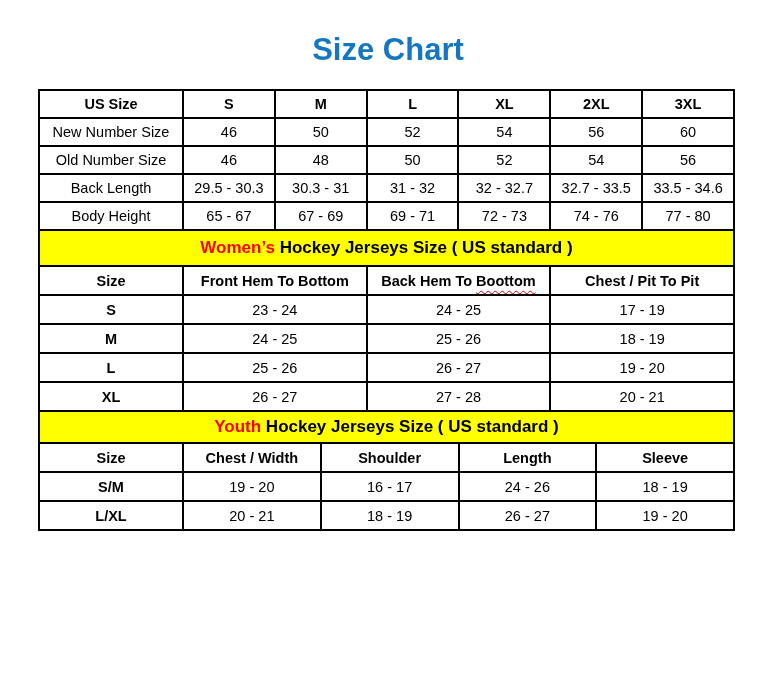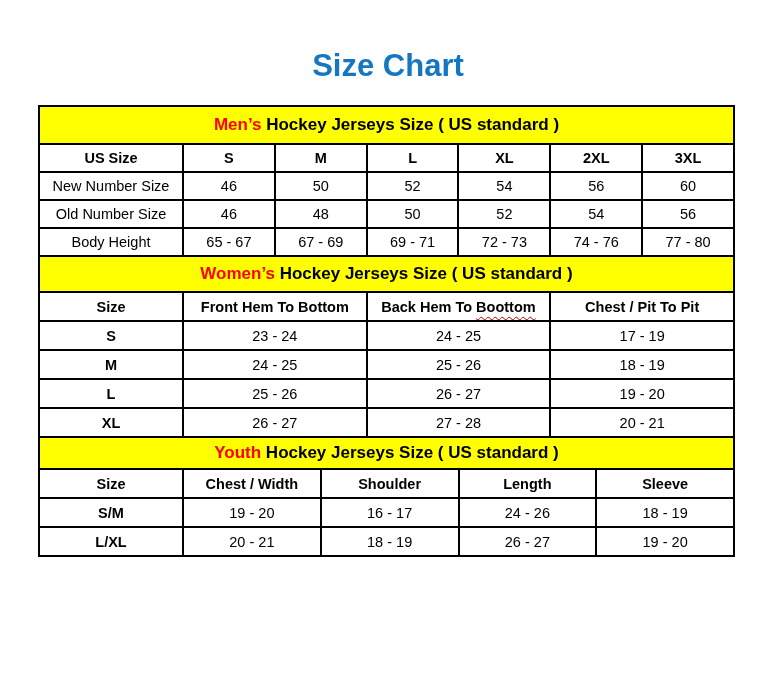--- a/index.html
+++ b/index.html
@@ -7,21 +7,21 @@
     padding: 0;
     background: #ffffff;
     width: 776px;
     height: 692px;
     font-family: "Liberation Sans", sans-serif;
     color: #000000;
     overflow: hidden;
   }
   .page-title {
     margin: 0;
-    padding-top: 48px;
+    padding-top: 32px;
     text-align: center;
     font-size: 31px;
     font-weight: bold;
     color: #1577c2;
     letter-spacing: 0px;
   }
   .chart-wrap {
     width: 697px;
     margin: 21px 0 0 38px;
   }
@@ -79,23 +79,20 @@
         <col class="first">
         <col>
         <col>
         <col>
         <col>
         <col>
         <col>
       </colgroup>
     <tbody>
       <tr>
-        <td class="band" colspan="7"><span class="hl">Men’s</span><span> Hockey Jerseys Size ( US standard )</span></td>
-      </tr>
-      <tr>
         <th>US Size</th>
         <th>S</th>
         <th>M</th>
         <th>L</th>
         <th>XL</th>
         <th>2XL</th>
         <th>3XL</th>
       </tr>
       <tr>
         <td>New Number Size</td>
@@ -109,20 +106,29 @@
       <tr>
         <td>Old Number Size</td>
         <td>46</td>
         <td>48</td>
         <td>50</td>
         <td>52</td>
         <td>54</td>
         <td>56</td>
       </tr>
       <tr>
+        <td>Back Length</td>
+        <td>29.5 - 30.3</td>
+        <td>30.3 - 31</td>
+        <td>31 - 32</td>
+        <td>32 - 32.7</td>
+        <td>32.7 - 33.5</td>
+        <td>33.5 - 34.6</td>
+      </tr>
+      <tr>
         <td>Body Height</td>
         <td>65 - 67</td>
         <td>67 - 69</td>
         <td>69 - 71</td>
         <td>72 - 73</td>
         <td>74 - 76</td>
         <td>77 - 80</td>
       </tr>
     </tbody>
   </table>

